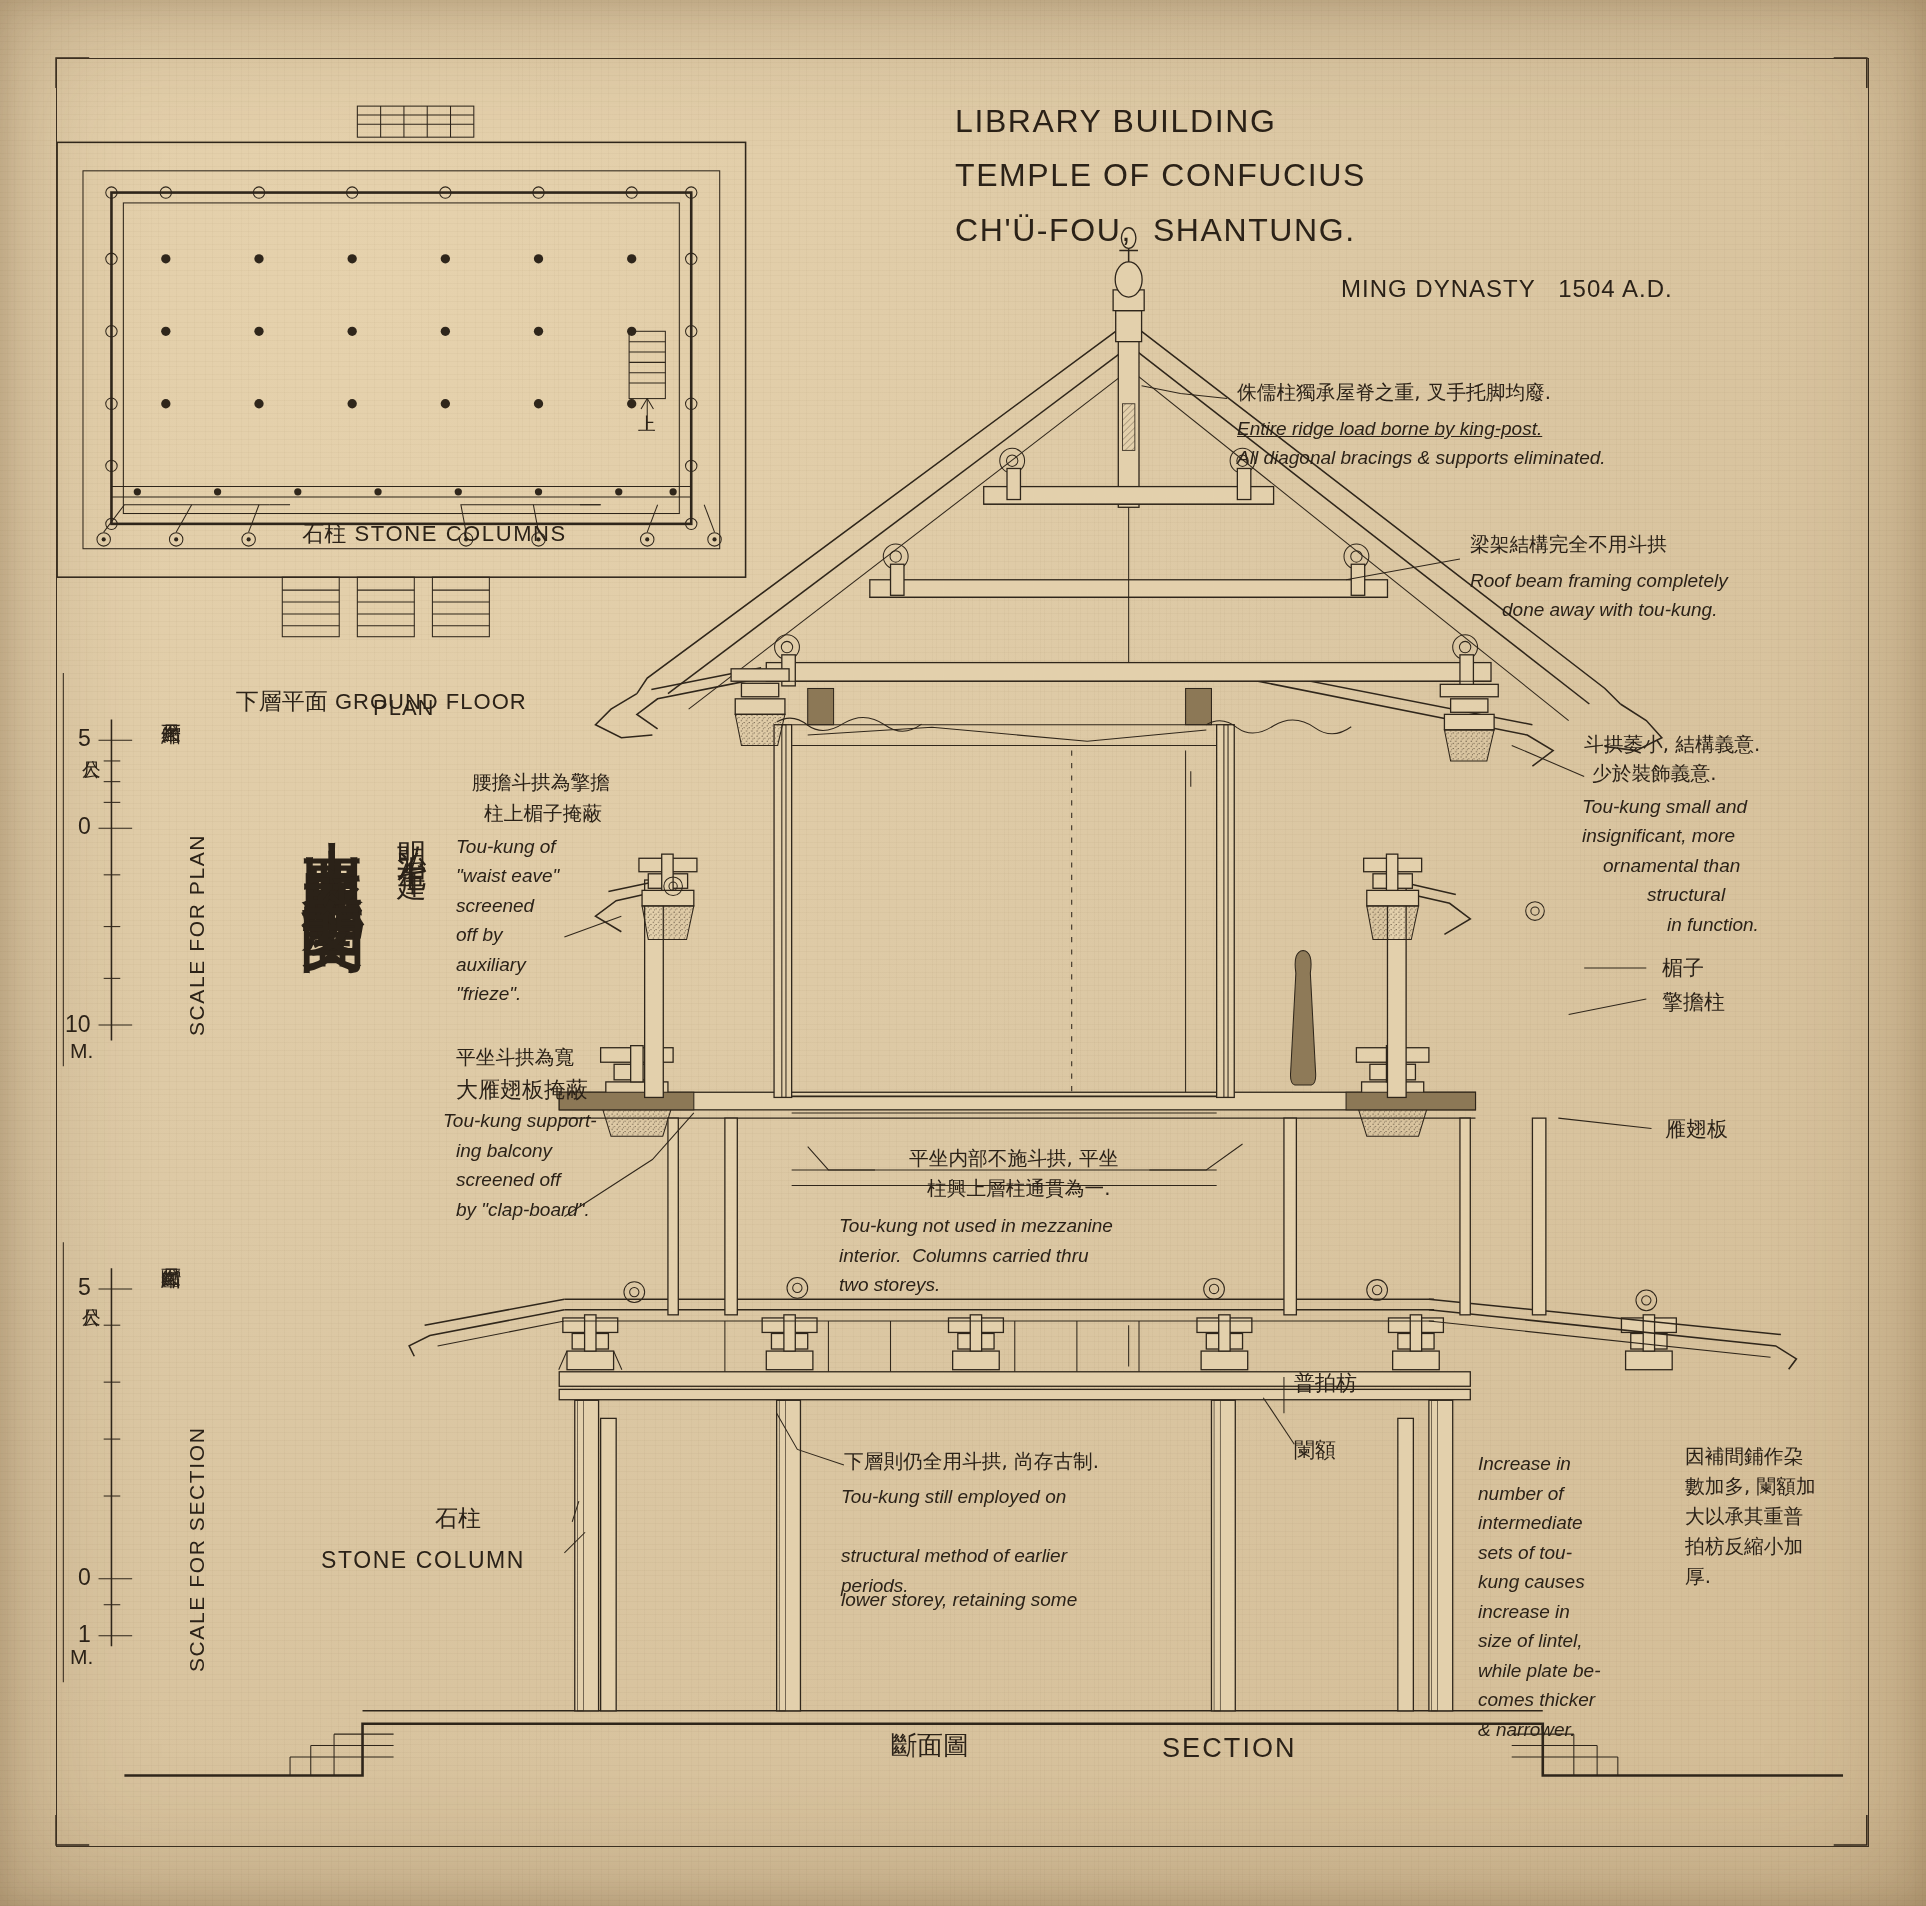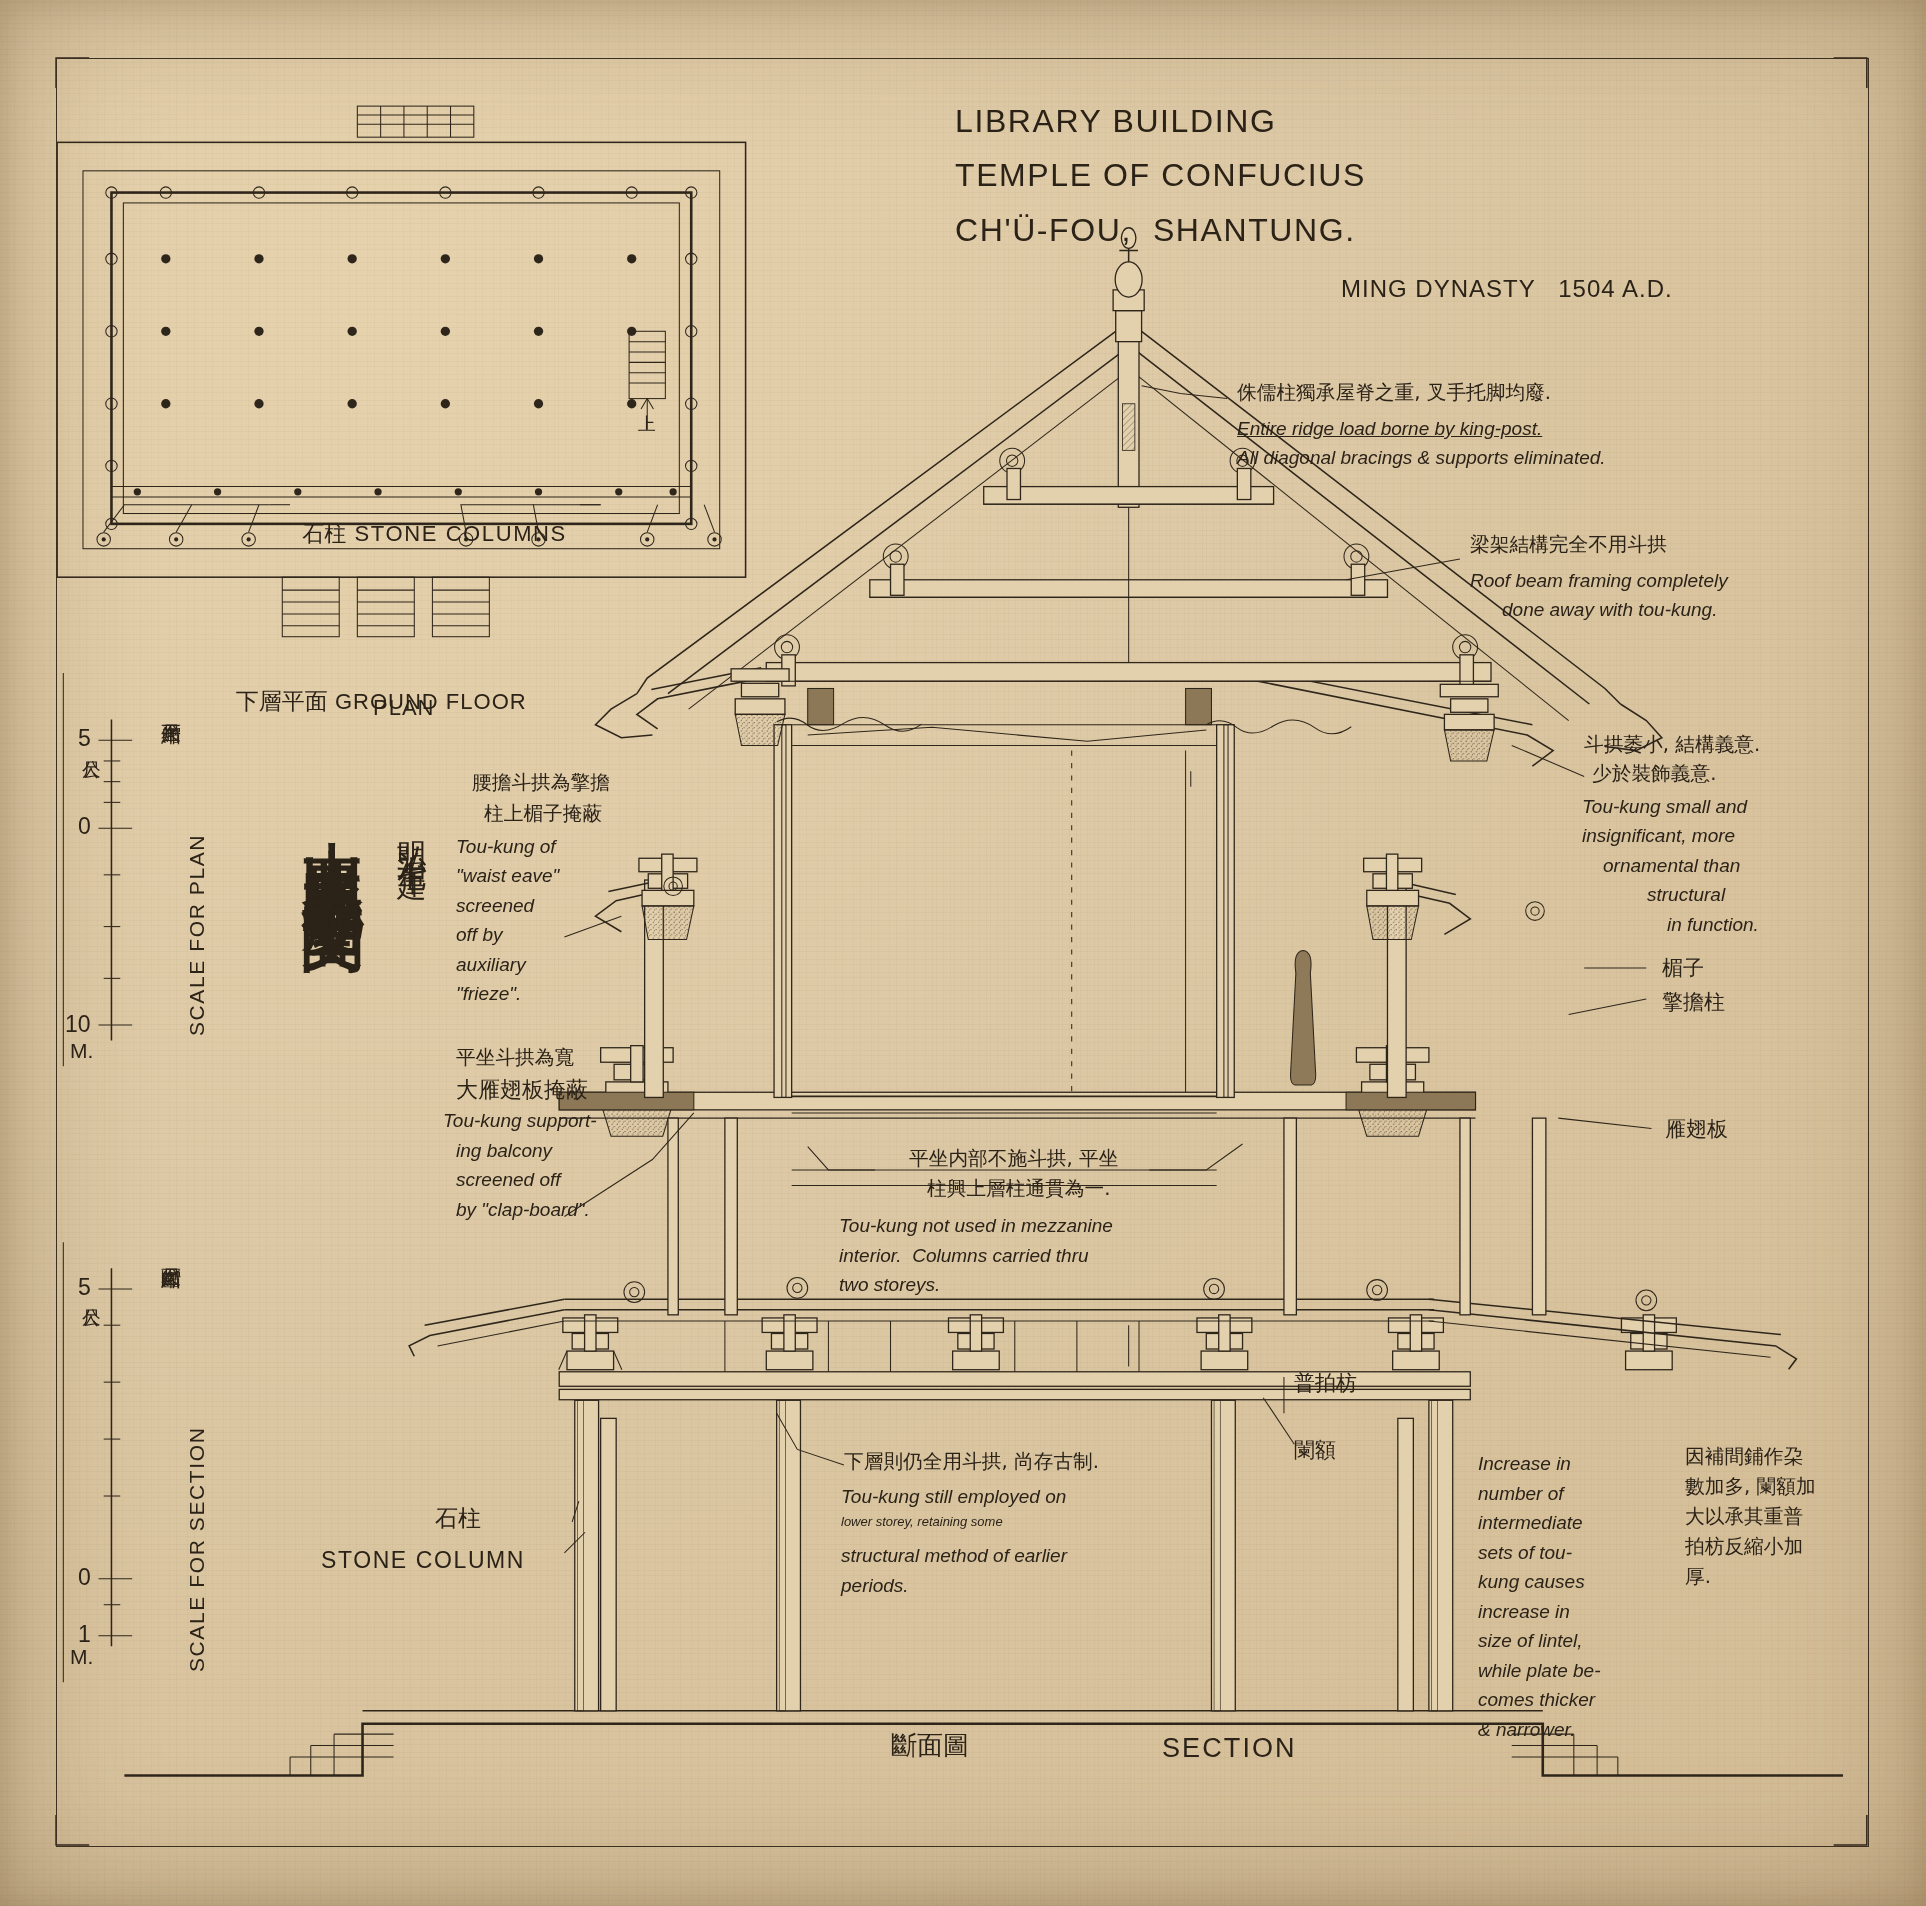--- a/index.html
+++ b/index.html
@@ -593,21 +593,21 @@
 <div class="txt ital" style="left:456px;top:1198px;font-size:19px;">by "clap-board".</div>
 
 <div class="txt cjk" style="left:909px;top:1147px;font-size:19.7px;">平坐内部不施斗拱, 平坐</div>
 <div class="txt cjk" style="left:927px;top:1177px;font-size:19.7px;">柱興上層柱通貫為一.</div>
 <div class="txt ital" style="left:839px;top:1214px;font-size:19px;">Tou-kung not used in mezzanine</div>
 <div class="txt ital" style="left:839px;top:1244px;font-size:19px;">interior.  Columns carried thru</div>
 <div class="txt ital" style="left:839px;top:1273px;font-size:19px;">two storeys.</div>
 
 <div class="txt cjk" style="left:844px;top:1450px;font-size:19.7px;">下層則仍全用斗拱, 尚存古制.</div>
 <div class="txt ital" style="left:841px;top:1485px;font-size:19px;">Tou-kung still employed on</div>
-<div class="txt ital" style="left:841px;top:1514px;font-size:13px;">lower storey, retaining some</div>
+<div class="txt ital" style="left:841px;top:1588px;font-size:19px;">lower storey, retaining some</div>
 <div class="txt ital" style="left:841px;top:1544px;font-size:19px;">structural method of earlier</div>
 <div class="txt ital" style="left:841px;top:1574px;font-size:19px;">periods.</div>
 
 <div class="txt ital" style="left:1478px;top:1452px;font-size:19px;">Increase in</div>
 <div class="txt ital" style="left:1478px;top:1482px;font-size:19px;">number of</div>
 <div class="txt ital" style="left:1478px;top:1511px;font-size:19px;">intermediate</div>
 <div class="txt ital" style="left:1478px;top:1541px;font-size:19px;">sets of tou-</div>
 <div class="txt ital" style="left:1478px;top:1570px;font-size:19px;">kung causes</div>
 <div class="txt ital" style="left:1478px;top:1600px;font-size:19px;">increase in</div>
 <div class="txt ital" style="left:1478px;top:1629px;font-size:19px;">size of lintel,</div>

